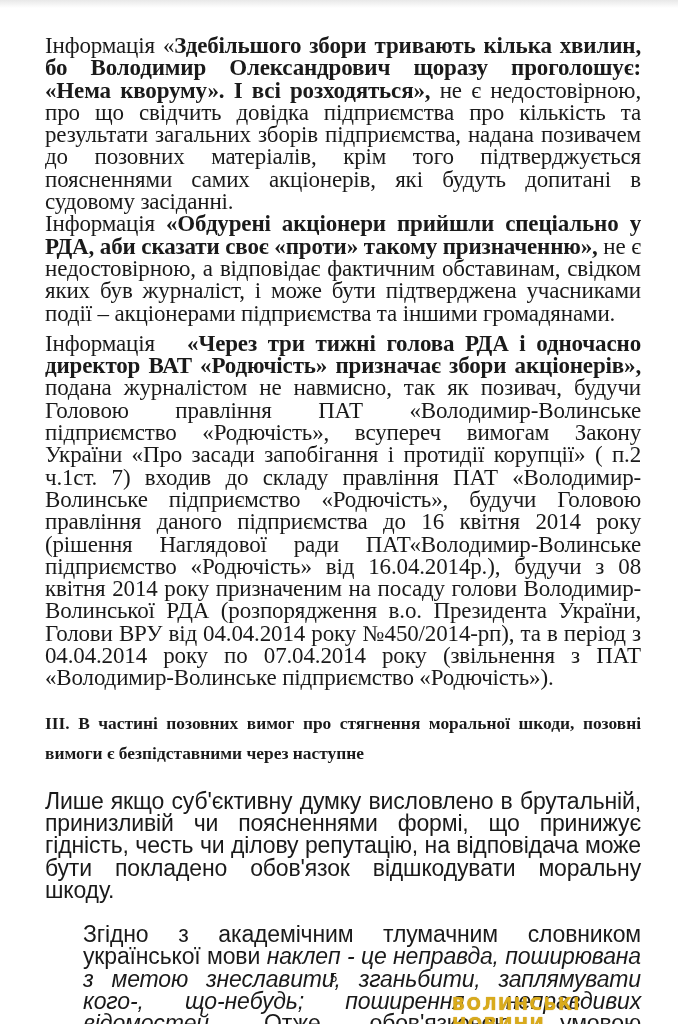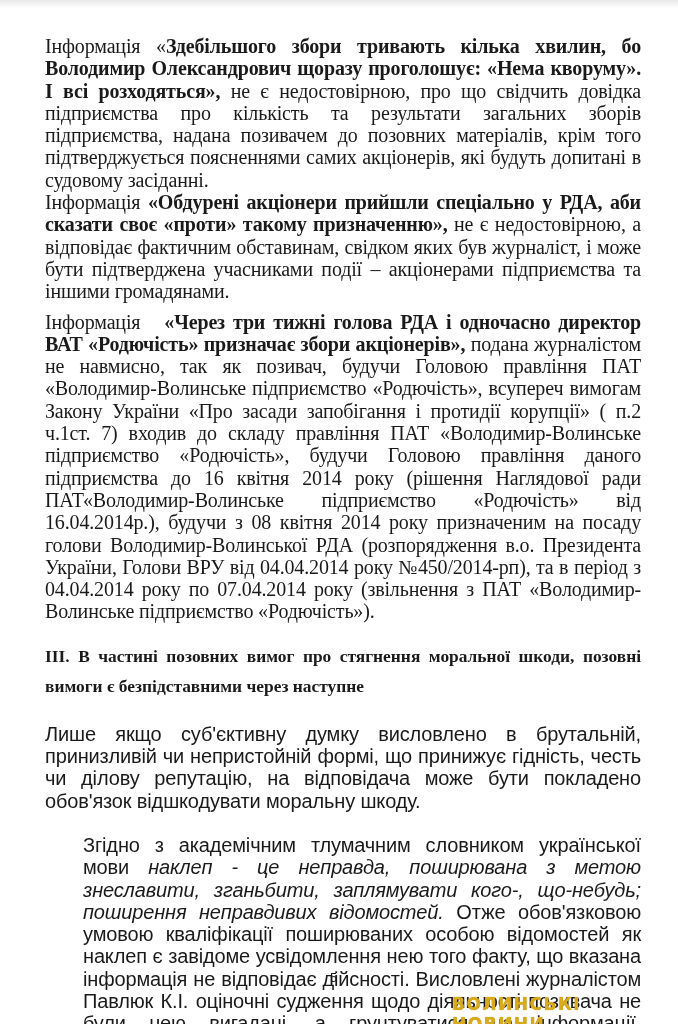--- a/index.html
+++ b/index.html
@@ -11,21 +11,21 @@
       color: #1a1a1a;
     }
     .scan-top {
       position: absolute; left: 0; top: 0; width: 678px; height: 8px;
       background: linear-gradient(#e8e8e8, #ffffff);
     }
     .page {
       position: absolute; left: 45px; top: 35px; width: 596px;
     }
     .p {
-      font-size: 20px; line-height: 22.3px;
+      font-size: 23px; line-height: 22.3px;
       text-align: justify; margin: 0;
       letter-spacing: -0.15px;
     }
     .p b { font-weight: bold; }
     .p i { font-style: italic; }
     .heading {
       font-weight: bold; font-size: 17.4px; line-height: 30px; margin: 0;
       text-align: justify;
     }
     .sans {
@@ -57,21 +57,21 @@
   <p class="p" style="">
     <span>Інформація </span><b>«Обдурені акціонери прийшли спеціально у РДА, аби сказати своє «проти» такому призначенню»,</b><span> не є недостовірною, а відповідає фактичним обставинам, свідком яких був журналіст, і може бути підтверджена учасниками події – акціонерами підприємства та іншими громадянами.</span>
   </p>
 
   <p class="p" style="margin-top:8px; white-space:normal;">
     <span style="white-space:pre;">Інформація   </span><b>«Через три тижні голова РДА і одночасно директор ВАТ «Родючість» призначає збори акціонерів»,</b><span> подана журналістом не навмисно, так як позивач, будучи Головою правління ПАТ «Володимир-Волинське підприємство «Родючість», всупереч вимогам Закону України «Про засади запобігання і протидії корупції» ( п.2 ч.1ст. 7) входив до складу правління ПАТ «Володимир-Волинське підприємство «Родючість», будучи Головою правління даного підприємства до 16 квітня 2014 року (рішення Наглядової ради ПАТ«Володимир-Волинське підприємство «Родючість» від 16.04.2014р.), будучи з 08 квітня 2014 року призначеним на посаду голови Володимир-Волинської РДА (розпорядження в.о. Президента України, Голови ВРУ від 04.04.2014 року №450/2014-рп),  та в період з 04.04.2014 року по 07.04.2014 року (звільнення з ПАТ  «Володимир-Волинське підприємство «Родючість»).</span>
   </p>
 
   <p class="heading" style="margin-top:18px;">III. В частині позовних вимог про стягнення моральної шкоди, позовні вимоги є безпідставними через наступне</p>
 
-  <p class="p sans" style="margin-top:22px;">Лише якщо суб'єктивну думку висловлено в брутальній, принизливій чи непристойній формі, що принижує гідність, честь чи ділову репутацію, на відповідача може бути покладено обов'язок відшкодувати моральну шкоду.</p>
+  <p class="p sans" style="margin-top:22px;">Лише якщо суб'єктивну думку висловлено в брутальній, принизливій чи поясненнями формі, що принижує гідність, честь чи ділову репутацію, на відповідача може бути покладено обов'язок відшкодувати моральну шкоду.</p>
 
   <p class="p sans" style="margin-top:22px;margin-left:38px;">
     <span>Згідно з академічним тлумачним словником української мови </span><i>наклеп - це неправда, поширювана з метою знеславити, зганьбити, заплямувати кого-, що-небудь; поширення неправдивих відомостей.</i><span> Отже обов'язковою умовою кваліфікації поширюваних особою відомостей як наклеп є завідоме усвідомлення нею того факту, що вказана інформація не відповідає дійсності. Висловлені журналістом Павлюк К.І.  оціночні судження щодо діяльності позивача не були нею вигадані, а грунтуватися на інформації, розповсюдженій іншими особами, причому тими, що мають безпосереднє відношення до ПАТ«Володимир-Волинське підприємство «Родючість».</span>
   </p>
 
   <p class="p sans" style="margin-top:22px;">
     <i>Образа - умисне приниження честі і гідності особистості, виражене в непристойній формі. На відміну від наклепу, образа не несе у собі</i>
   </p>
 </div>
 

